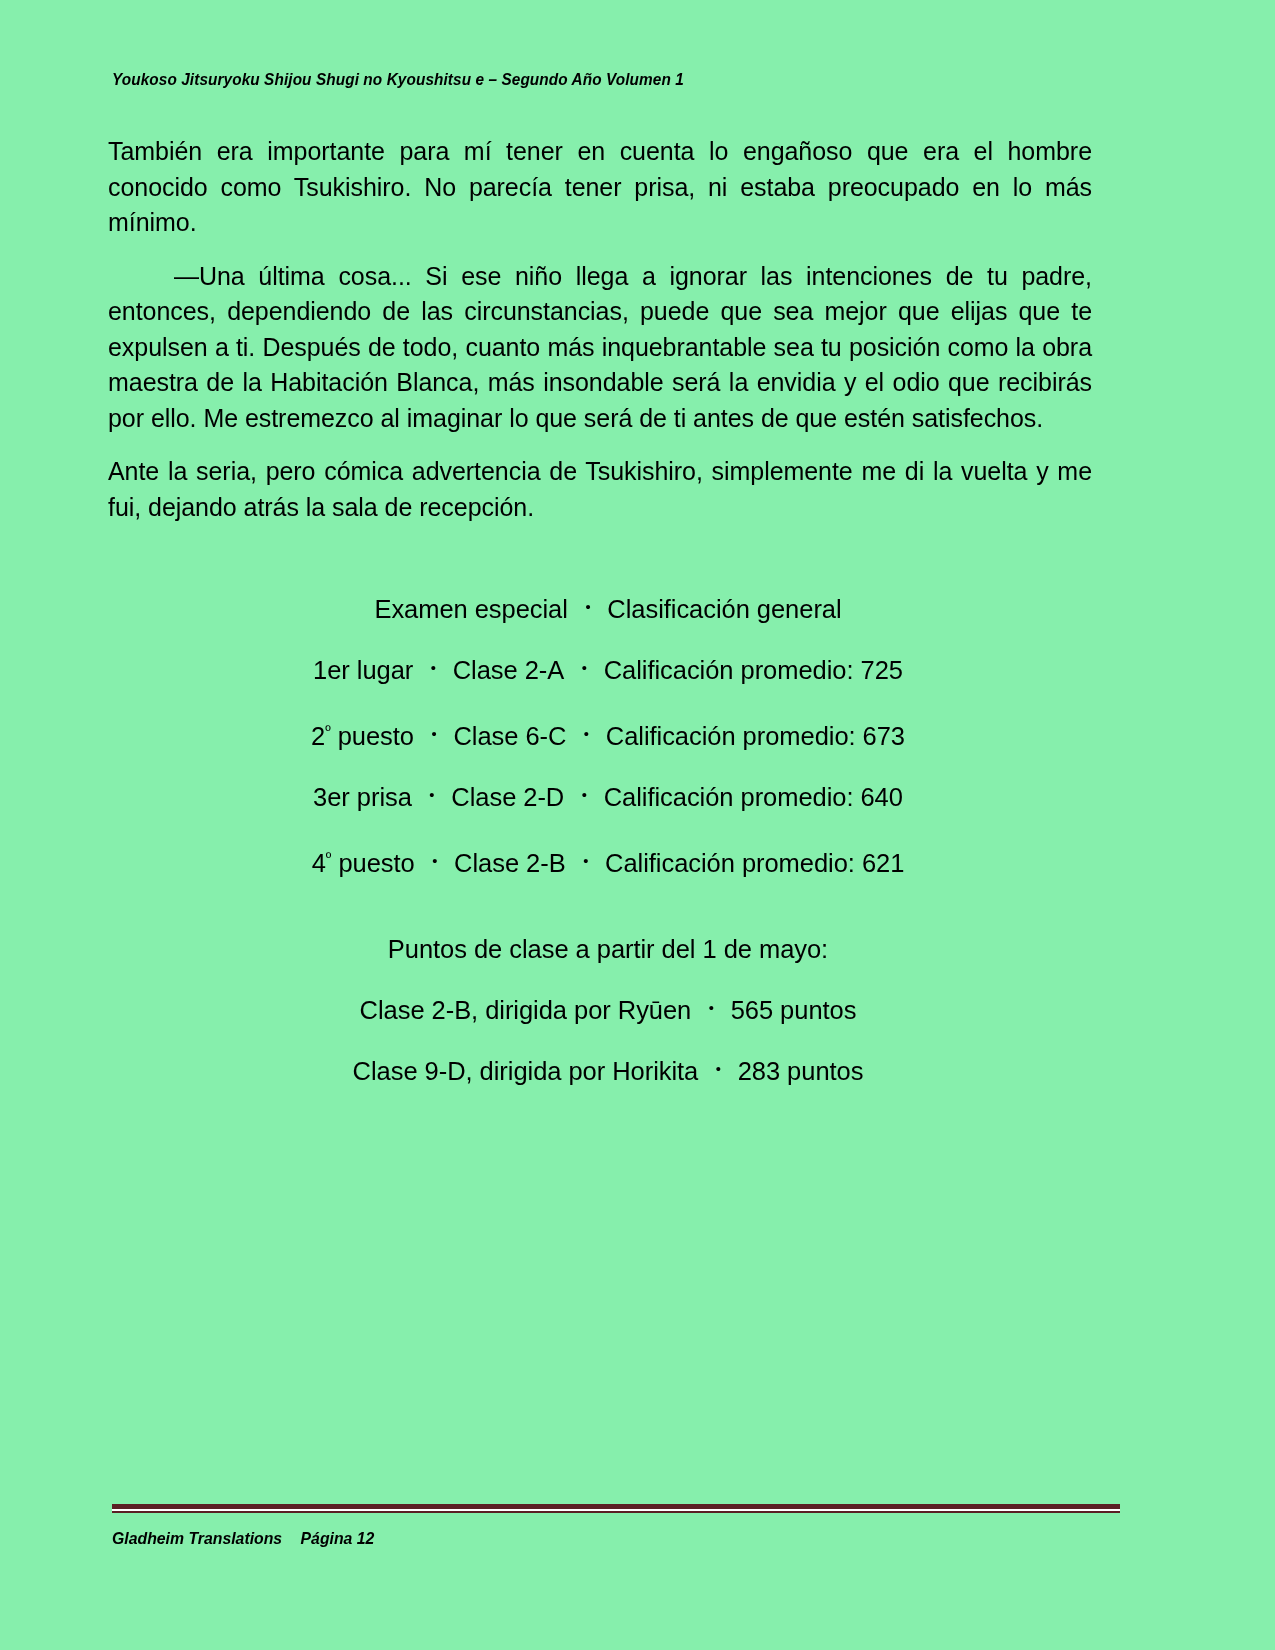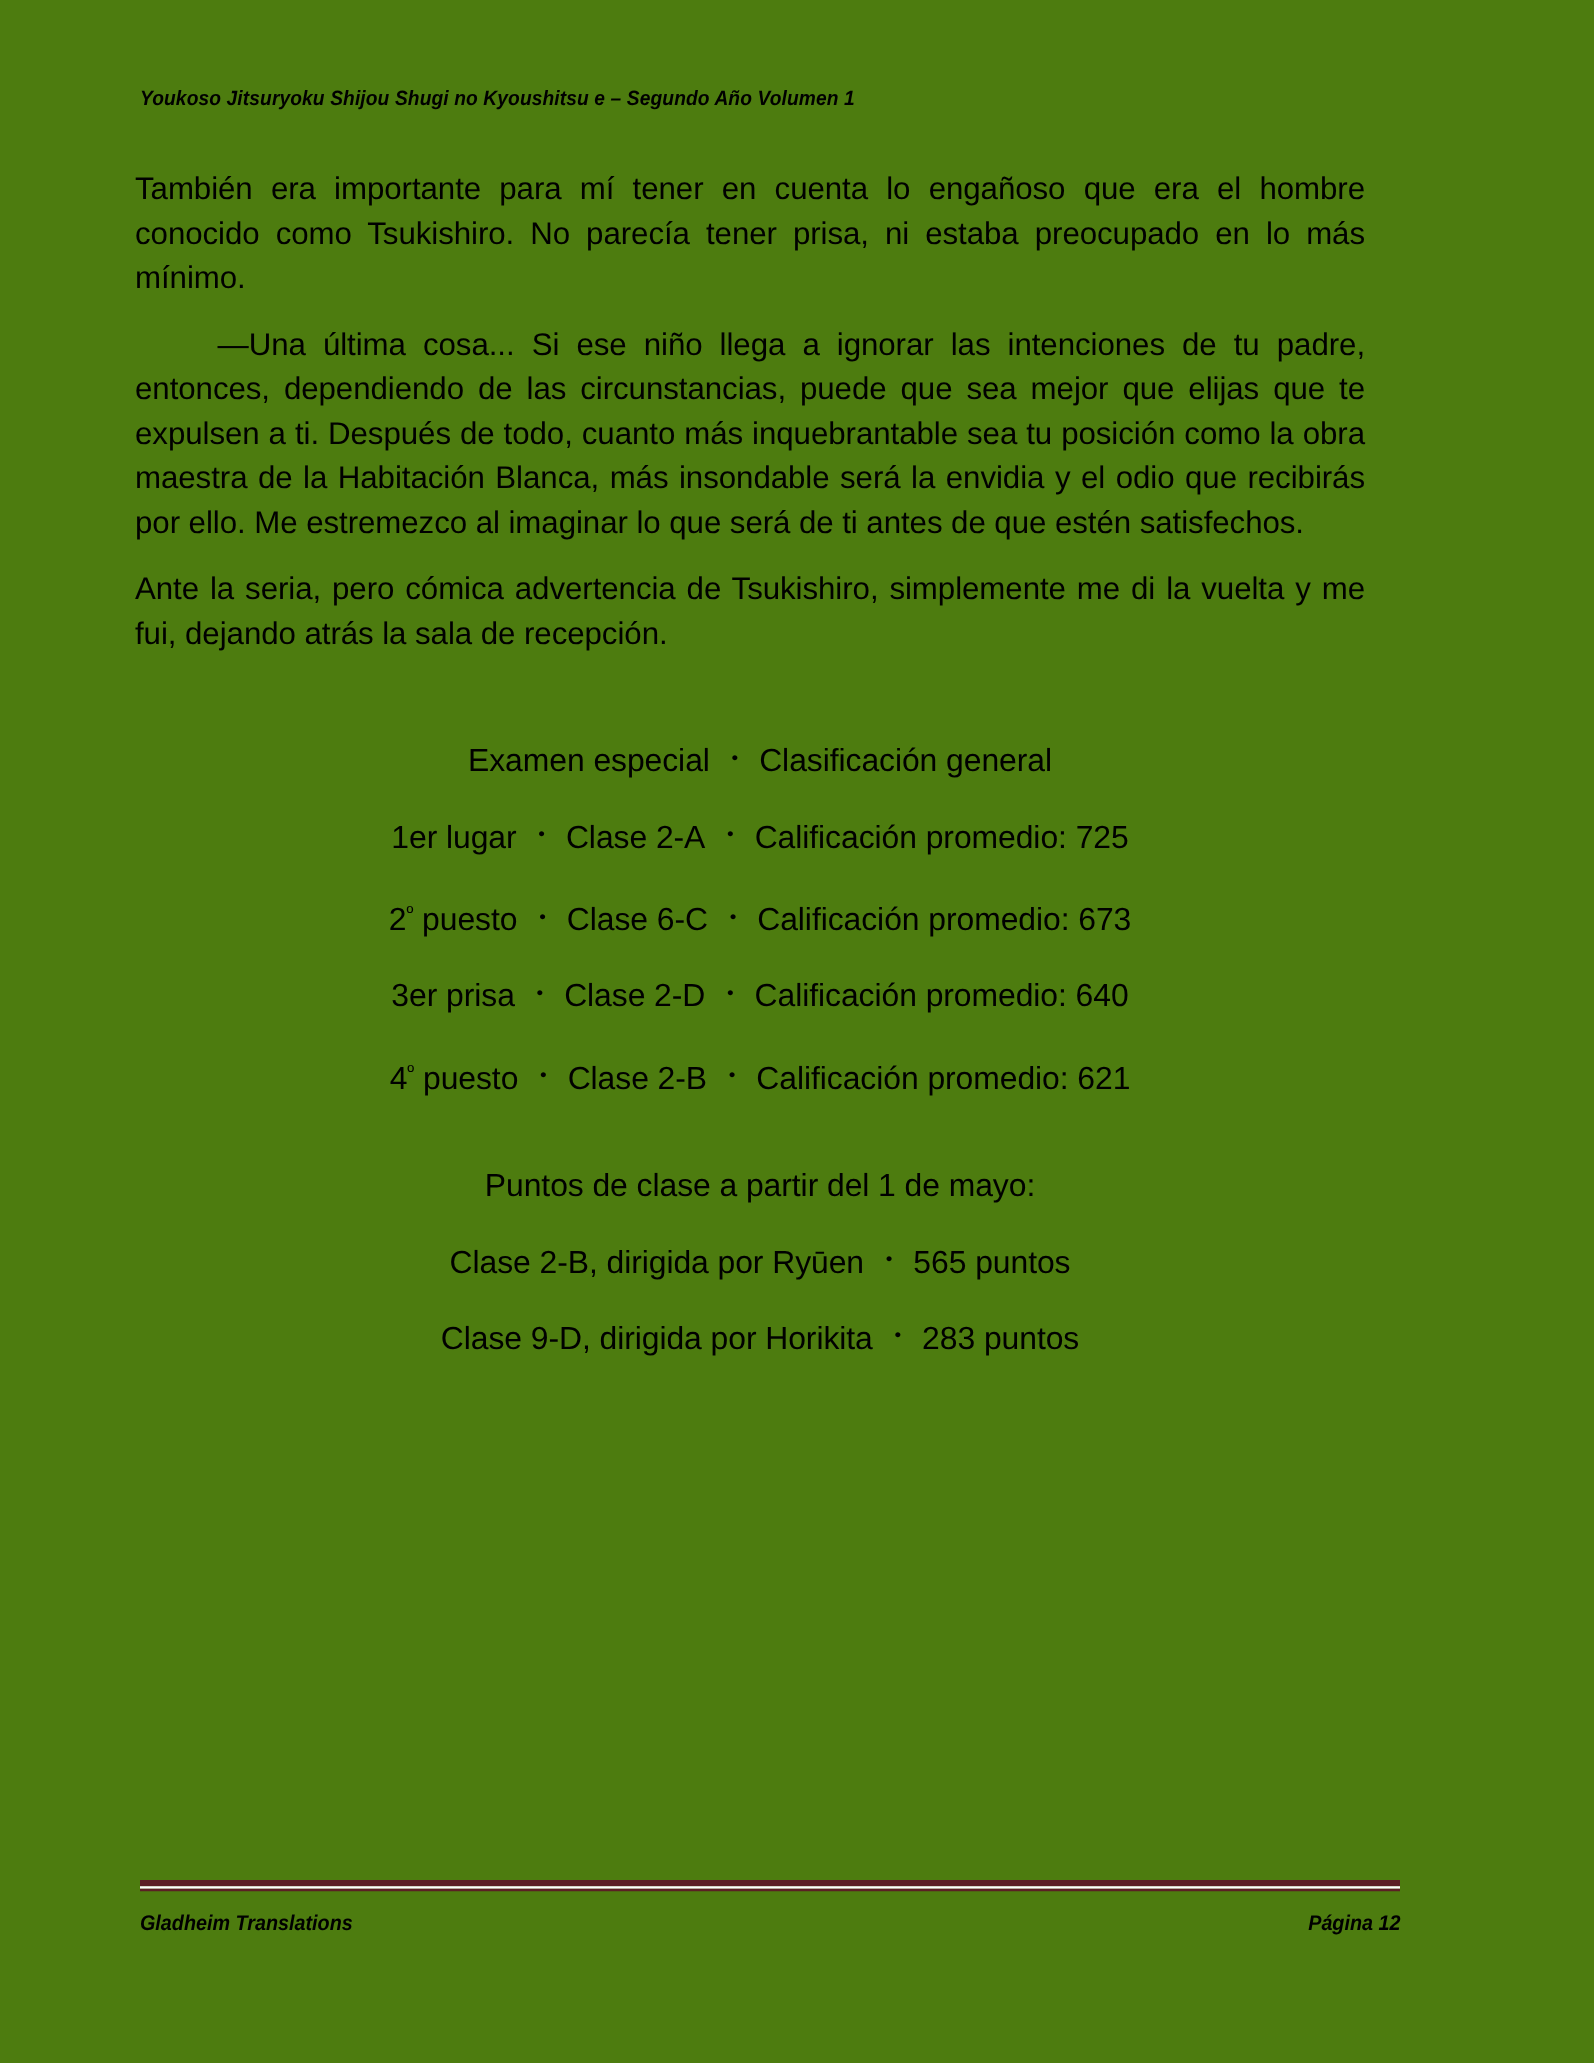--- a/index.html
+++ b/index.html
@@ -9,21 +9,21 @@
     background: #ffffff;
   }
   body {
     font-family: "Liberation Sans", sans-serif;
     color: #000000;
   }
   .page {
     position: relative;
     width: 1275px;
     height: 1650px;
-    background: #4d7c0f;
+    background: #86efac;
     margin: 0 auto;
     overflow: hidden;
   }
 
   
   .doc-header {
     position: absolute;
     left: 112px;
     top: 70px;
     width: 1010px;
@@ -111,21 +111,20 @@
   .footer-rule .rule-space {
     height: 2px;
     background: #ffffff;
   }
   .footer-rule .rule-thin {
     height: 2px;
     background: #5b1f24;
   }
   .footer-row {
     display: flex;
-    justify-content: space-between;
     align-items: baseline;
     margin-top: 16px;
   }
   .footer-left, .footer-right {
     font-family: "Liberation Sans", sans-serif;
     font-weight: bold;
     font-style: italic;
     font-size: 17px;
     color: #000000;
     white-space: nowrap;

